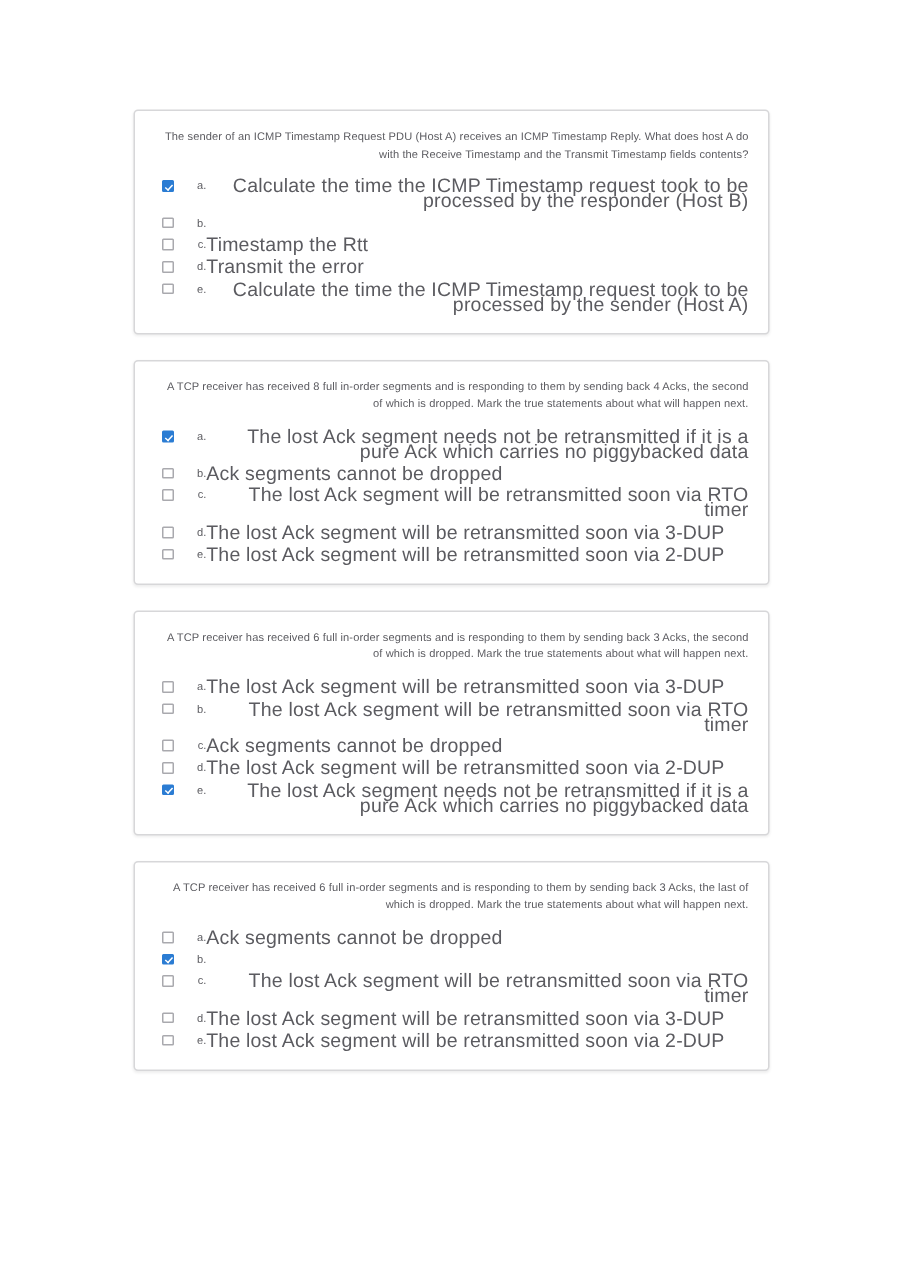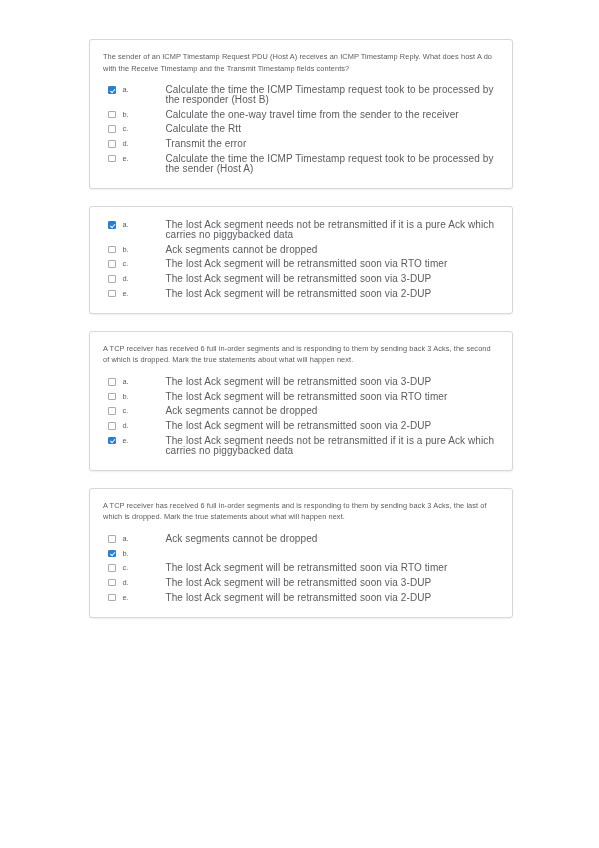--- a/index.html
+++ b/index.html
@@ -9,21 +9,22 @@
     background: #ffffff;
     width: 599px;
     height: 848px;
     font-family: "Liberation Sans", sans-serif;
   }
   .page {
     position: relative;
     width: 599px;
     height: 848px;
     background: #ffffff;
-    padding: 39px 86px 0 89px;
+    padding: 73px 86px 0 89px;
+    text-align: right;
   }
   .question-card {
     background: #ffffff;
     border: 1px solid #d7d7d9;
     border-radius: 3px;
     box-shadow: 0 1px 2px rgba(0,0,0,0.07);
     padding: 11px 13px 12px 13px;
     margin-bottom: 17px;
   }
   .question-text {
@@ -68,62 +69,61 @@
   .option-letter {
     flex: 0 0 auto;
     width: 15px;
     margin-left: 7px;
     color: #5b5b60;
     font-size: 7.4px;
     line-height: 10px;
   }
   .option-label {
     color: #5b5b60;
-    font-size: 10px;
+    font-size: 13px;
     line-height: 10px;
     letter-spacing: 0.01em;
-    margin-left: 28px;
   }
 </style>
 </head>
 <body>
 
 <div class="page">
   <div id="questions-container">
       <div class="question-card">
         <p class="question-text">The sender of an ICMP Timestamp Request PDU (Host A) receives an ICMP Timestamp Reply. What does host A do with the Receive Timestamp and the Transmit Timestamp fields contents?</p>
         <ul class="options">
           <li class="option-row">
             <span class="checkbox checked"></span>
             <span class="option-letter">a.</span>
             <span class="option-label">Calculate the time the ICMP Timestamp request took to be processed by the responder (Host B)</span>
           </li>
           <li class="option-row">
             <span class="checkbox"></span>
             <span class="option-letter">b.</span>
-            <span class="option-label">Calculate the one-way travel time from the sender to the receiver</span>
-          </li>
-          <li class="option-row">
-            <span class="checkbox"></span>
-            <span class="option-letter">c.</span>
-            <span class="option-label">Calculate the Rtt</span>
+          </li>
+          <li class="option-row">
+            <span class="checkbox"></span>
+            <span class="option-letter">c.</span>
+            <span class="option-label">Timestamp the Rtt</span>
           </li>
           <li class="option-row">
             <span class="checkbox"></span>
             <span class="option-letter">d.</span>
             <span class="option-label">Transmit the error</span>
           </li>
           <li class="option-row">
             <span class="checkbox"></span>
             <span class="option-letter">e.</span>
             <span class="option-label">Calculate the time the ICMP Timestamp request took to be processed by the sender (Host A)</span>
           </li>
         </ul>
       </div>
       <div class="question-card">
+        <p class="question-text">A TCP receiver has received 8 full in-order segments and is responding to them by sending back 4 Acks, the second of which is dropped. Mark the true statements about what will happen next.</p>
         <ul class="options">
           <li class="option-row">
             <span class="checkbox checked"></span>
             <span class="option-letter">a.</span>
             <span class="option-label">The lost Ack segment needs not be retransmitted if it is a pure Ack which carries no piggybacked data</span>
           </li>
           <li class="option-row">
             <span class="checkbox"></span>
             <span class="option-letter">b.</span>
             <span class="option-label">Ack segments cannot be dropped</span>

